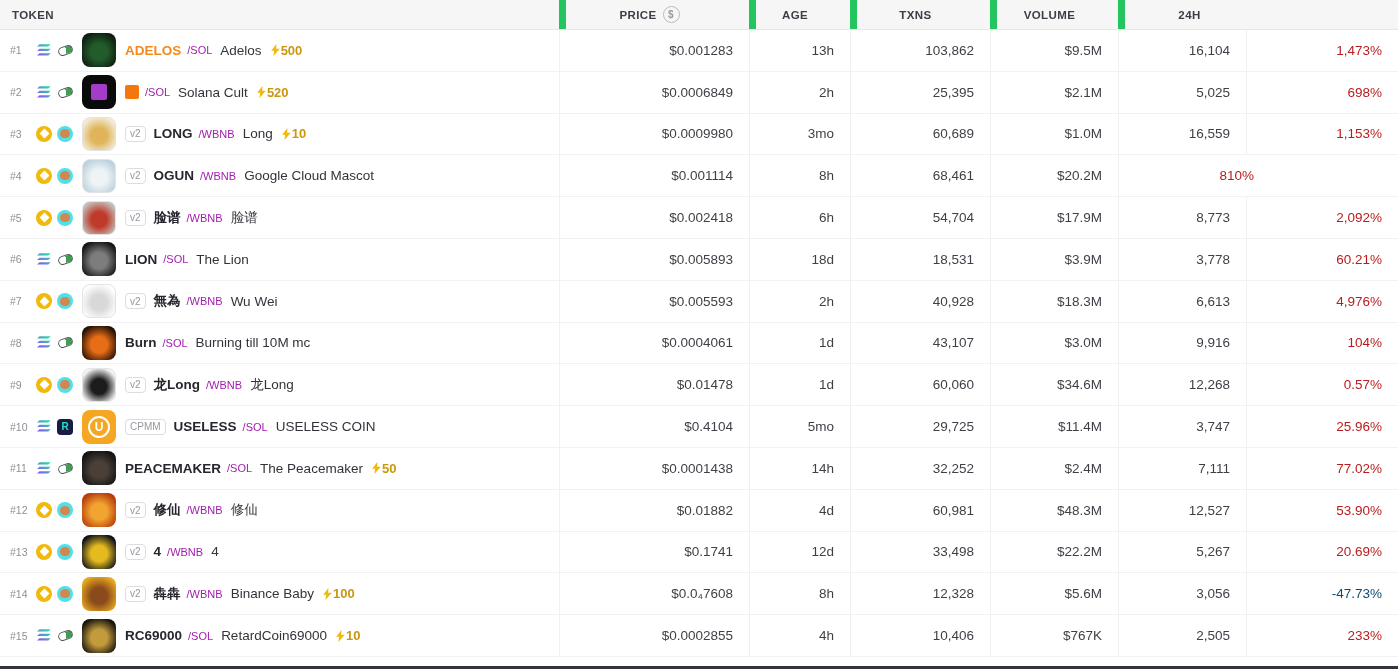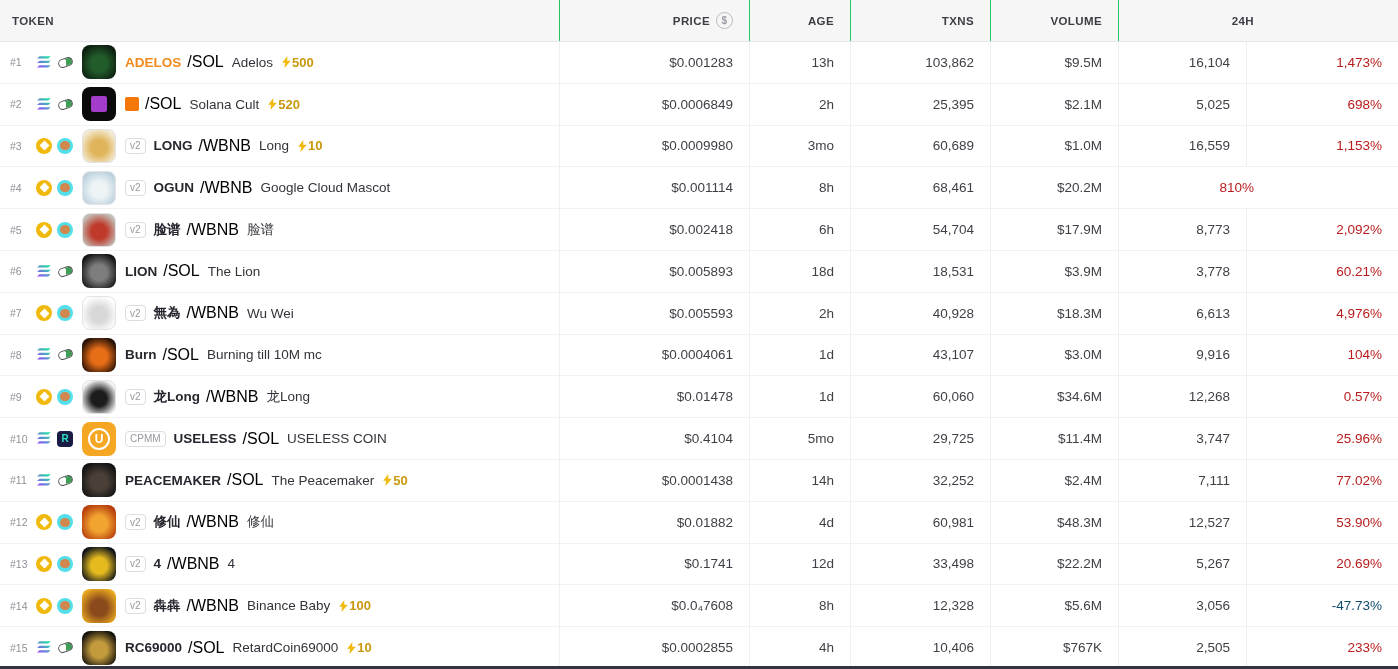--- a/index.html
+++ b/index.html
@@ -1,24 +1,24 @@
 <!DOCTYPE html>
 <html><head>
 <meta charset="utf-8">
 <style>
   * { margin:0; padding:0; box-sizing:border-box; }
   html,body { width:1398px; height:669px; overflow:hidden; background:#fff;
     font-family:"Liberation Sans","DejaVu Sans",sans-serif; }
   .table { width:1398px; height:669px; position:relative; }
 
   
-  .thead { display:flex; height:42px; background:#f6f6f7; border-bottom:1px solid #e6e6ea; }
+  .thead { display:flex; height:30px; background:#f6f6f7; border-bottom:1px solid #e6e6ea; }
   .th { display:flex; align-items:center; font-size:11.5px; font-weight:700; color:#3d3d46;
         letter-spacing:.4px; cursor:pointer; }
-  .th.right { justify-content:flex-end; padding-right:16px; border-left:1px solid #22c55e; }
+  .th.right { justify-content:center; padding-right:16px; border-left:7px solid #22c55e; }
   .th.left  { padding-left:12px; }
 
   .price-icon { width:17px; height:17px; border:1.5px solid #b9b9c2; border-radius:50%;
     color:#9a9aa3; font-size:10px; font-weight:700; display:inline-flex; align-items:center;
     justify-content:center; margin-left:6px; }
 
   
   .col-token  { width:559px; }
   .col-price  { width:190px; }
   .col-age    { width:101px; }
@@ -66,21 +66,21 @@
   .av.uletter::after { content:"U"; position:absolute; inset:6px; border:2px solid #fff; border-radius:50%;
         color:#fff; font-weight:700; font-size:12px; display:flex; align-items:center; justify-content:center; }
   .av.light { border:1px solid #e3e3e7; }
 
   .badge { flex:none; font-size:10px; color:#97979f; border:1px solid #dcdce1; border-radius:4px;
     padding:1.5px 4px; margin-right:8px; background:#fff; }
 
   .sym { font-size:13.5px; font-weight:700; color:#26262e; margin-right:6px; white-space:nowrap; }
   .sym.orange { color:#f28a1d; }
   .sym.sq { width:14px; height:14px; background:#f4770b; border-radius:2px; }
-  .pair { font-size:16px; color:#000000; margin-right:8px; white-space:nowrap; }
+  .pair { font-size:11px; color:#a21caf; margin-right:8px; white-space:nowrap; }
   .name { font-size:13.5px; color:#33333b; margin-right:9px; white-space:nowrap; }
 
   .boost { display:inline-flex; align-items:center; gap:1px; font-size:13px; font-weight:700; color:#c9980f; }
   .bolt { width:9px; height:12px; }
 
   .chg.pos { color:#b91c1c; }
   .chg.neg { color:#0c4a6e; }
 
   .bottom-bar { position:absolute; left:0; bottom:0; width:100%; height:3px; background:#33343d; }
 </style>

